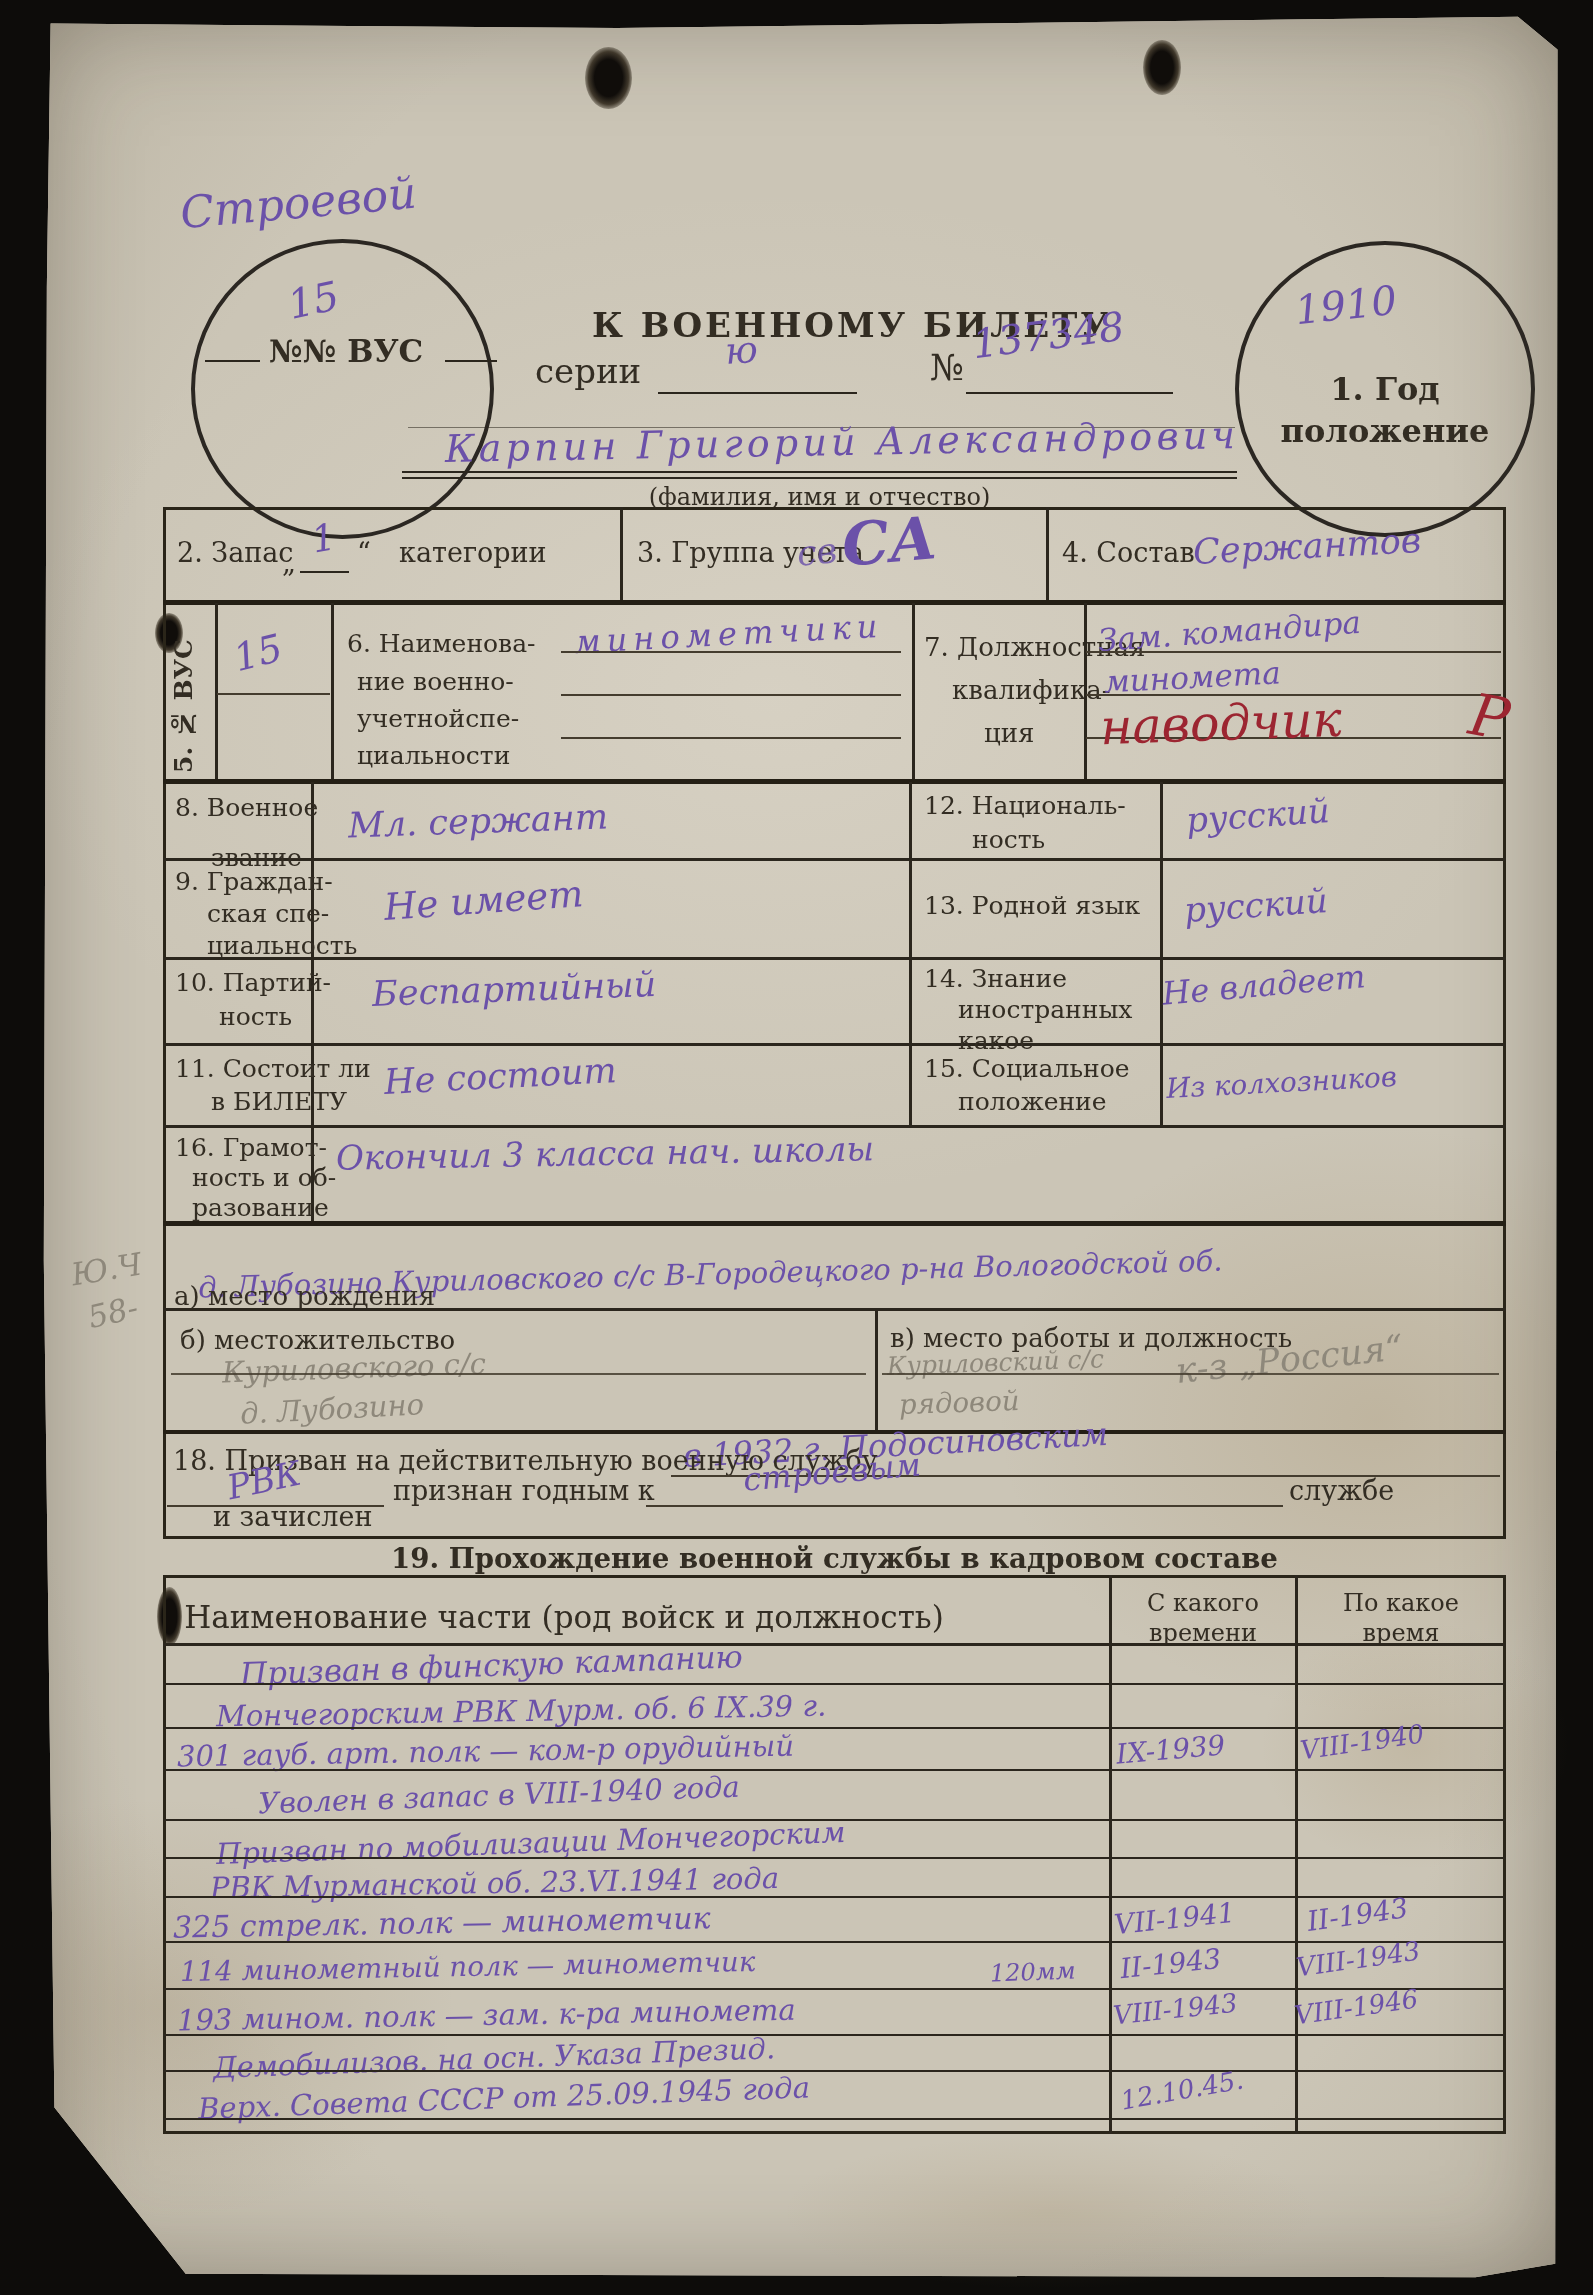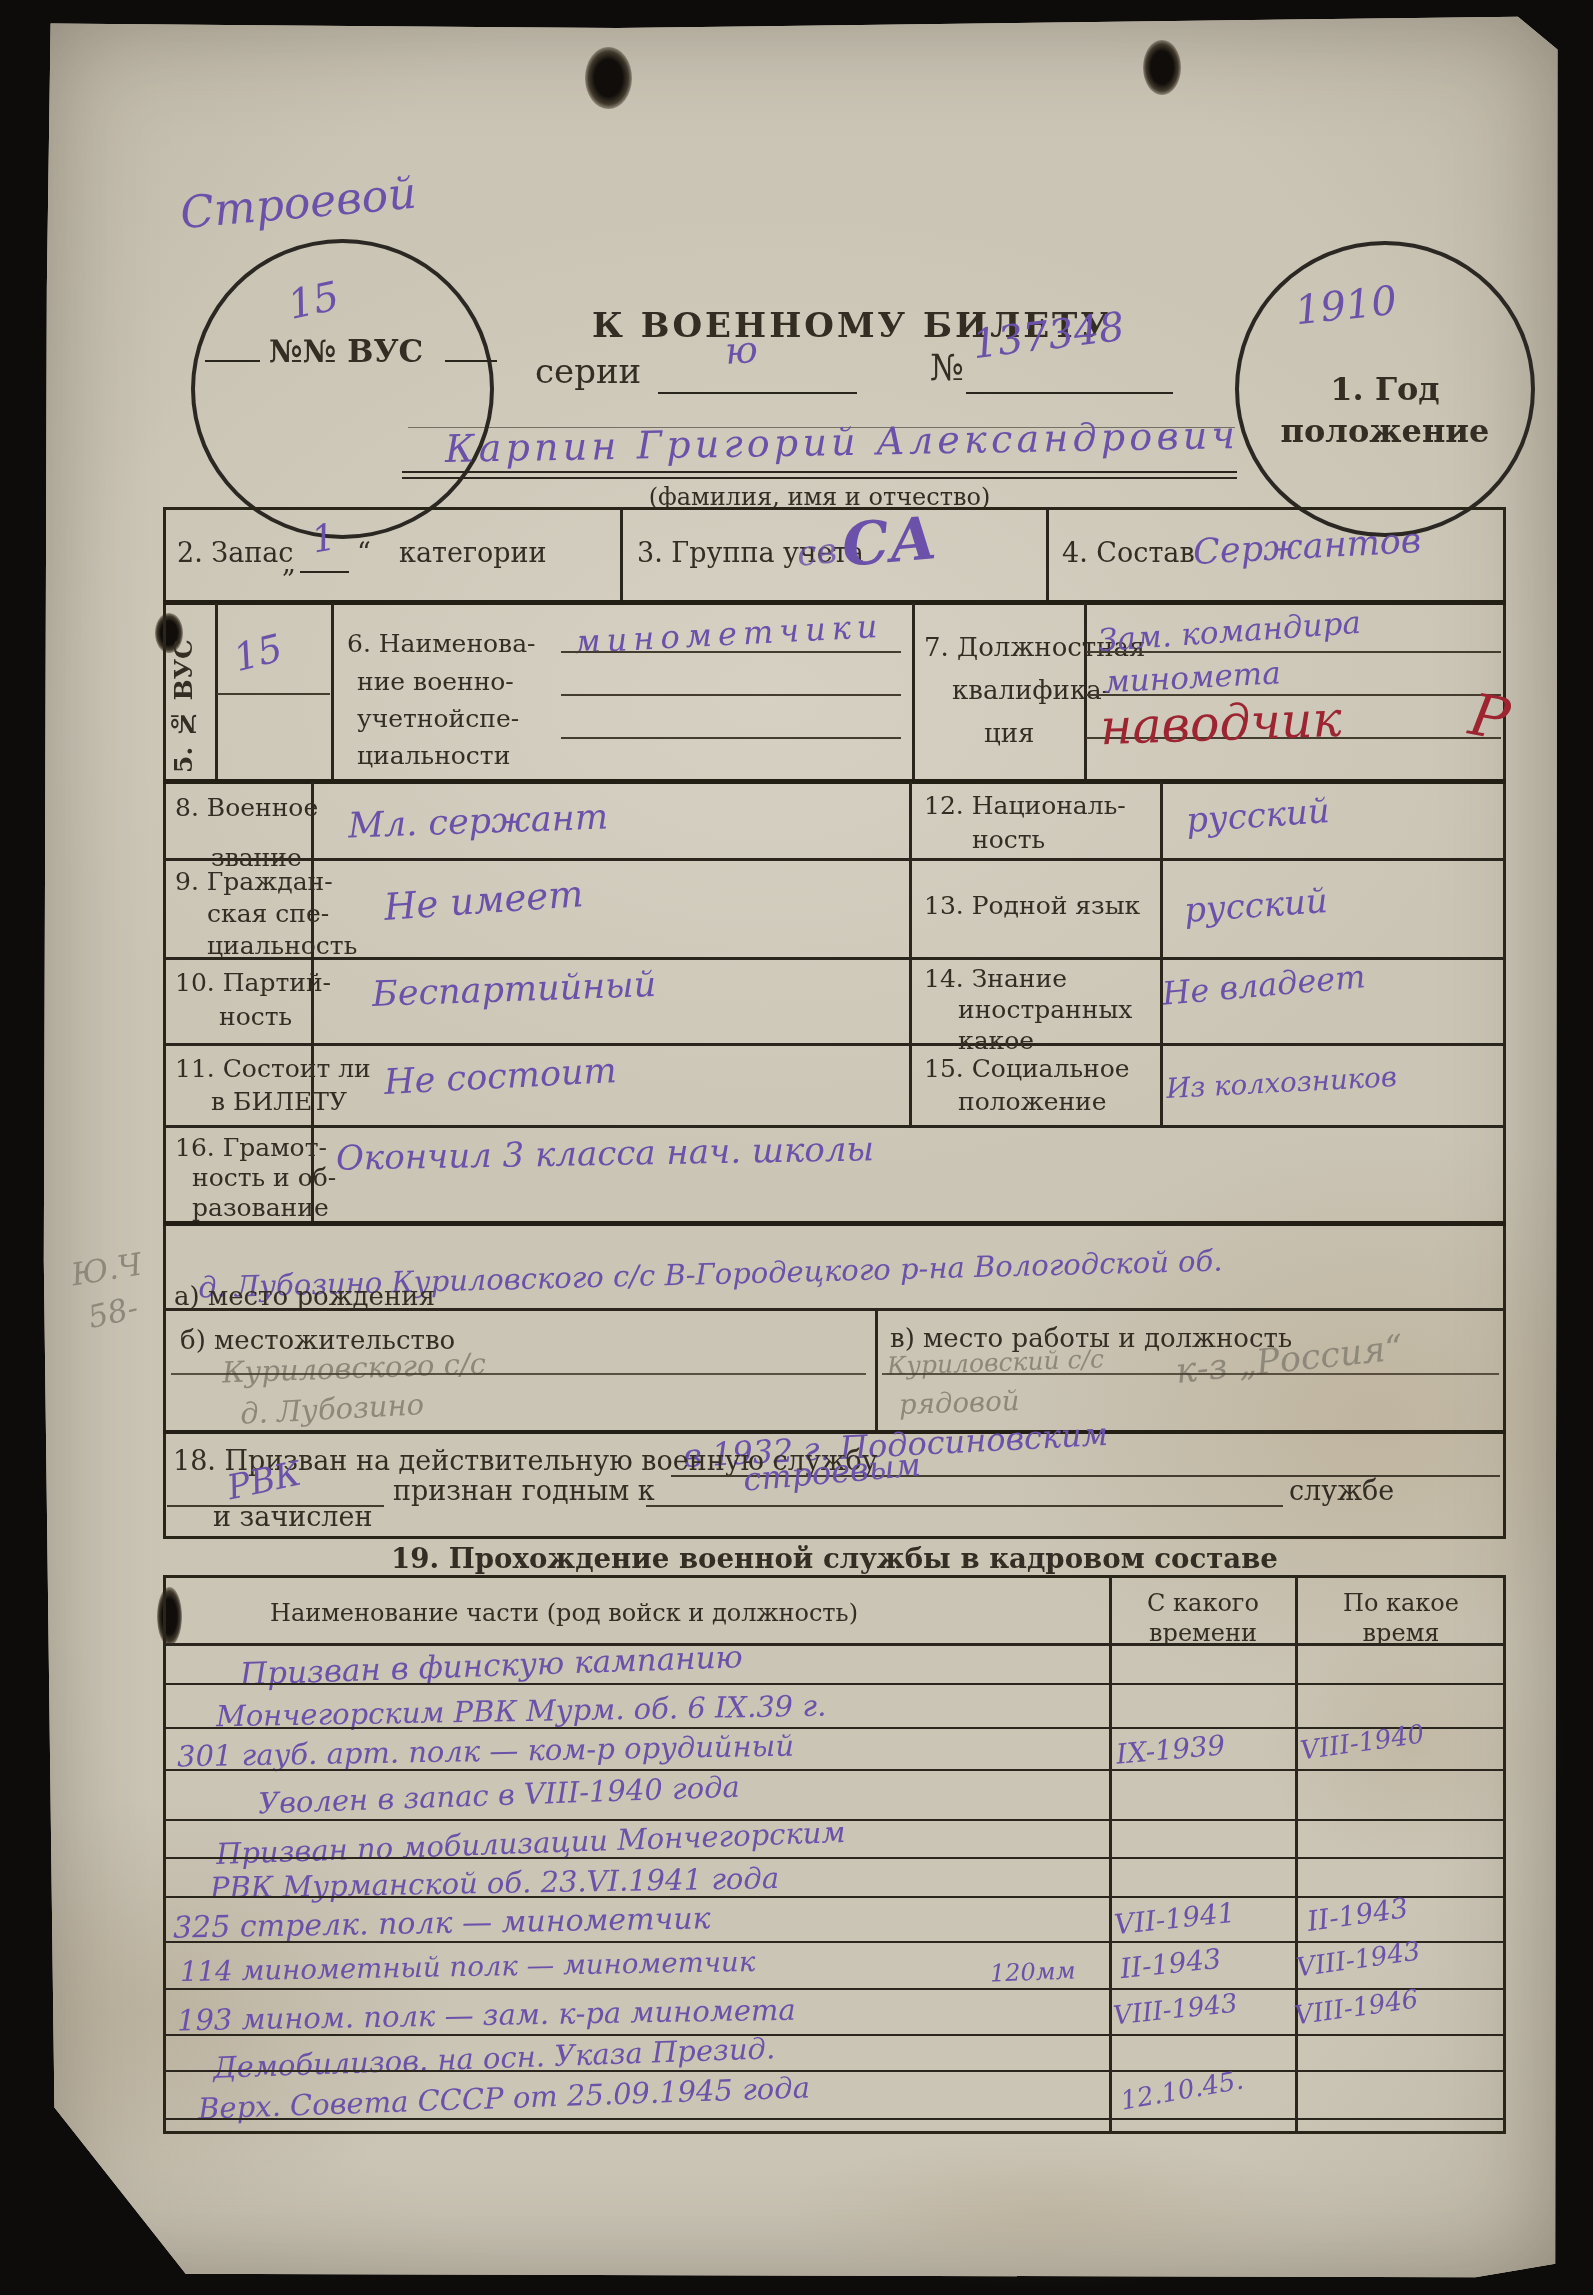--- a/index.html
+++ b/index.html
@@ -181,21 +181,21 @@
   <div class="crule" style="left:167px;top:1505px;width:217px"></div>
   <div class="pr" style="left:393px;top:1475px;font-size:27px">признан годным к</div>
   <div class="crule" style="left:646px;top:1505px;width:637px"></div>
   <div class="pr" style="left:1289px;top:1475px;font-size:27px">службе</div>
   <div class="pr" style="left:213px;top:1501px;font-size:27px">и зачислен</div>
 
   <div class="pr b ctr" style="left:163px;top:1542px;width:1343px;font-size:27.6px">19. Прохождение военной службы в кадровом составе</div>
   <div style="position:absolute;left:163px;top:1575px;width:1343px;height:559px;border:3.6px solid #2a2519"></div>
   <div class="vln" style="left:1109px;top:1575px;height:559px"></div>
   <div class="vln" style="left:1295px;top:1575px;height:559px"></div>
-  <div class="pr ctr" style="left:167px;top:1599px;width:794px;font-size:24px">Наименование части (род войск и должность)</div>
+  <div class="pr ctr" style="left:167px;top:1599px;width:794px;font-size:31px">Наименование части (род войск и должность)</div>
   <div class="pr ctr" style="left:1113px;top:1589px;width:180px;font-size:24px">С какого</div>
   <div class="pr ctr" style="left:1113px;top:1619px;width:180px;font-size:24px">времени</div>
   <div class="pr ctr" style="left:1299px;top:1589px;width:204px;font-size:24px">По какое</div>
   <div class="pr ctr" style="left:1299px;top:1619px;width:204px;font-size:24px">время</div>
   <div class="ln" style="left:163px;top:1643px;width:1343px;height:3px"></div>
 
   <div class="hw" style="left:240px;top:1647px;font-size:31px;transform:rotate(-2deg)">Призван в финскую кампанию</div>
   <div class="ln" style="left:163px;top:1683px;width:1343px;height:2.4px"></div>
   <div class="hw" style="left:216px;top:1694px;font-size:29px;transform:rotate(-1deg)">Мончегорским РВК Мурм. об. 6 IX.39 г.</div>
   <div class="ln" style="left:163px;top:1727px;width:1343px;height:2.4px"></div>

